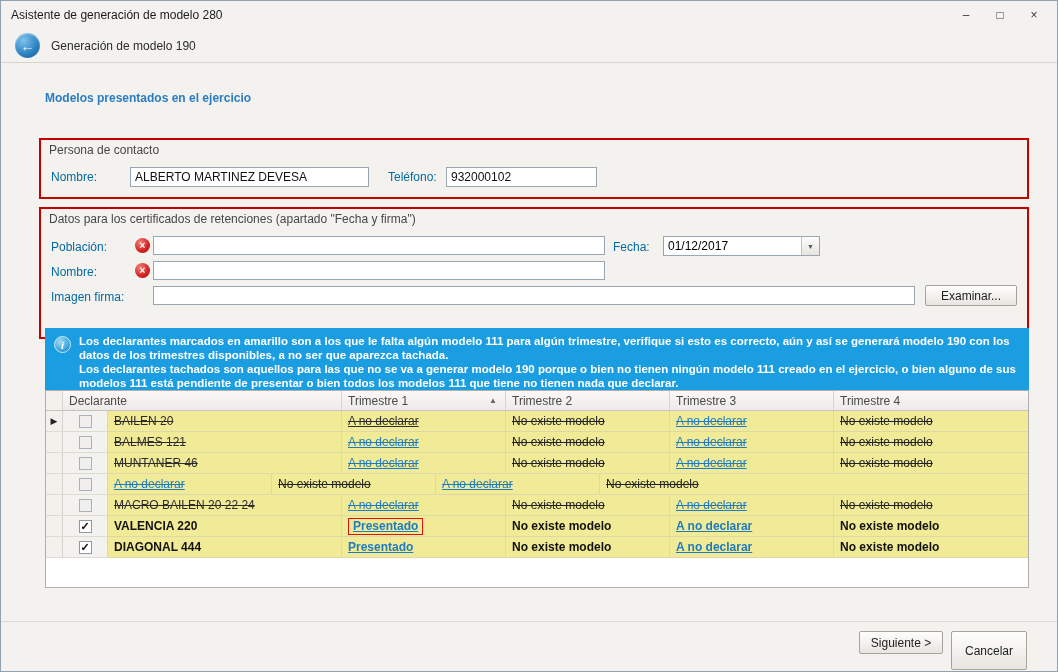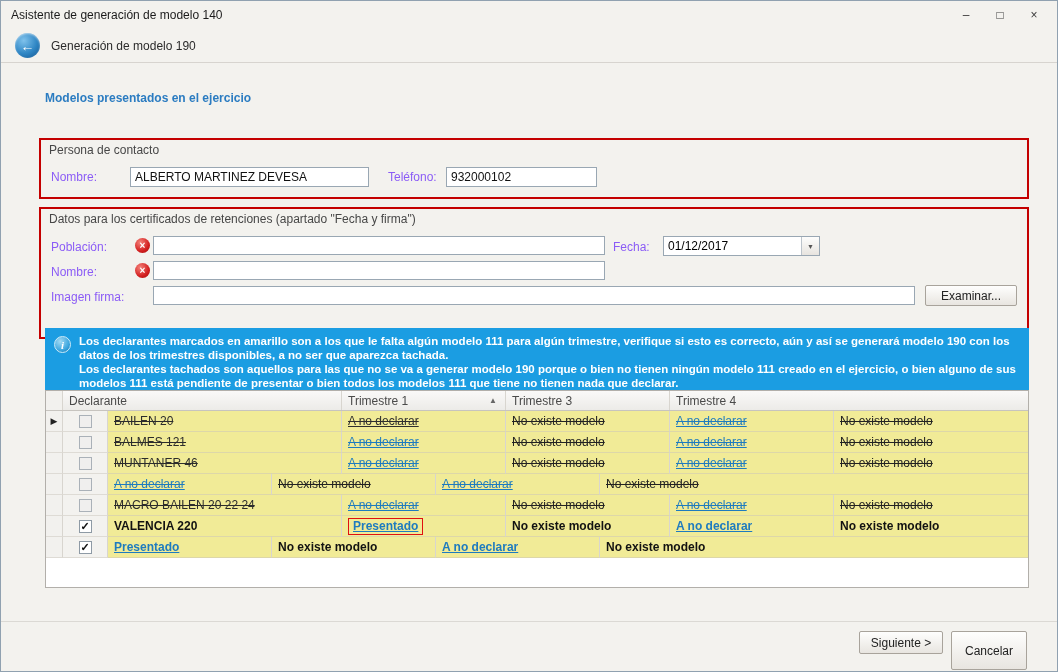--- a/index.html
+++ b/index.html
@@ -23,21 +23,21 @@
         box-shadow:inset 0 1px 2px rgba(255,255,255,.55);cursor:pointer;}
   .header .htext{margin-left:11px;color:#2b2b2b;}
 
   .heading{position:absolute;left:44px;top:90px;font-size:12px;font-weight:bold;color:#2b7cc1;}
 
   
   .group{position:absolute;left:38px;width:990px;border:2px solid #c40000;box-sizing:border-box;}
   .group .caption{position:absolute;left:8px;top:3px;color:#474747;}
   .g1{top:137px;height:61px;}
   .g2{top:206px;height:132px;}
-  .lbl{position:absolute;color:#8b5cf6;white-space:nowrap;}
+  .lbl{position:absolute;color:#0369a1;white-space:nowrap;}
   .tb{position:absolute;height:20px;border:1px solid #99a7b3;background:#fff;box-sizing:border-box;
       font:12px "Liberation Sans",sans-serif;padding:0 4px;color:#111;outline:none;}
   .errico{position:absolute;width:15px;height:15px;border-radius:50%;
           background:radial-gradient(circle at 35% 30%, #f4827a, #d32020 60%, #9f0d0d);
           color:#fff;font-size:10px;font-weight:bold;display:flex;align-items:center;justify-content:center;
           line-height:1;}
   .combo{position:absolute;height:20px;display:flex;box-sizing:border-box;border:1px solid #99a7b3;background:#fff;}
   .combo input{border:0;flex:1;min-width:0;padding:0 4px;font:12px "Liberation Sans",sans-serif;outline:none;}
   .combo .dd{width:17px;border-left:1px solid #bcc4cb;background:linear-gradient(#fdfdfc,#e7e4df);
              display:flex;align-items:center;justify-content:center;font-size:7px;color:#555;cursor:pointer;}
@@ -89,21 +89,21 @@
   .footline{position:absolute;left:0;right:0;top:620px;border-top:1px solid #dbd9d4;}
   .btn-siguiente{position:absolute;top:630px;right:114px;width:84px;height:23px;}
   .btn-cancelar{position:absolute;top:630px;right:30px;width:76px;height:39px;}
 </style>
 </head>
 <body>
 
 <div class="window">
 
   <div class="titlebar">
-    <div class="title">Asistente de generación de modelo 140</div>
+    <div class="title">Asistente de generación de modelo 280</div>
     <div class="winbtns">
       <div class="winbtn">–</div>
       <div class="winbtn">□</div>
       <div class="winbtn">×</div>
     </div>
   </div>
 
   <div class="header">
     <div class="back">
       <span>←</span>
@@ -151,20 +151,21 @@
   </div>
 
   <div class="grid">
     <div class="row hrow">
       <div class="cell c-gut"></div>
       <div class="cell c-hmerge">Declarante</div>
       <div class="cell c-tri">
         <span>Trimestre 1</span>
         <span class="sort">▲</span>
       </div>
+      <div class="cell c-tri">Trimestre 2</div>
       <div class="cell c-tri">Trimestre 3</div>
       <div class="cell c-tri c-last">Trimestre 4</div>
     </div>
 
     <div class="row brow struck">
       <div class="cell c-gut">
           <span class="ptr">▶</span>
         </div>
       <div class="cell c-chk">
           <span class="cb"></span>
@@ -290,20 +291,23 @@
         </div>
       <div class="cell c-tri c-last">
           <span class="plain">No existe modelo</span>
         </div>
     </div>
 
     <div class="row brow sel">
       <div class="cell c-gut"></div>
       <div class="cell c-chk">
           <span class="cb">✓</span>
+        </div>
+      <div class="cell c-dec">
+          <span class="txt">DIAGONAL 444</span>
         </div>
       <div class="cell c-tri">
           <a class="link">Presentado</a>
         </div>
       <div class="cell c-tri">
           <span class="plain">No existe modelo</span>
         </div>
       <div class="cell c-tri">
           <a class="link">A no declarar</a>
         </div>

